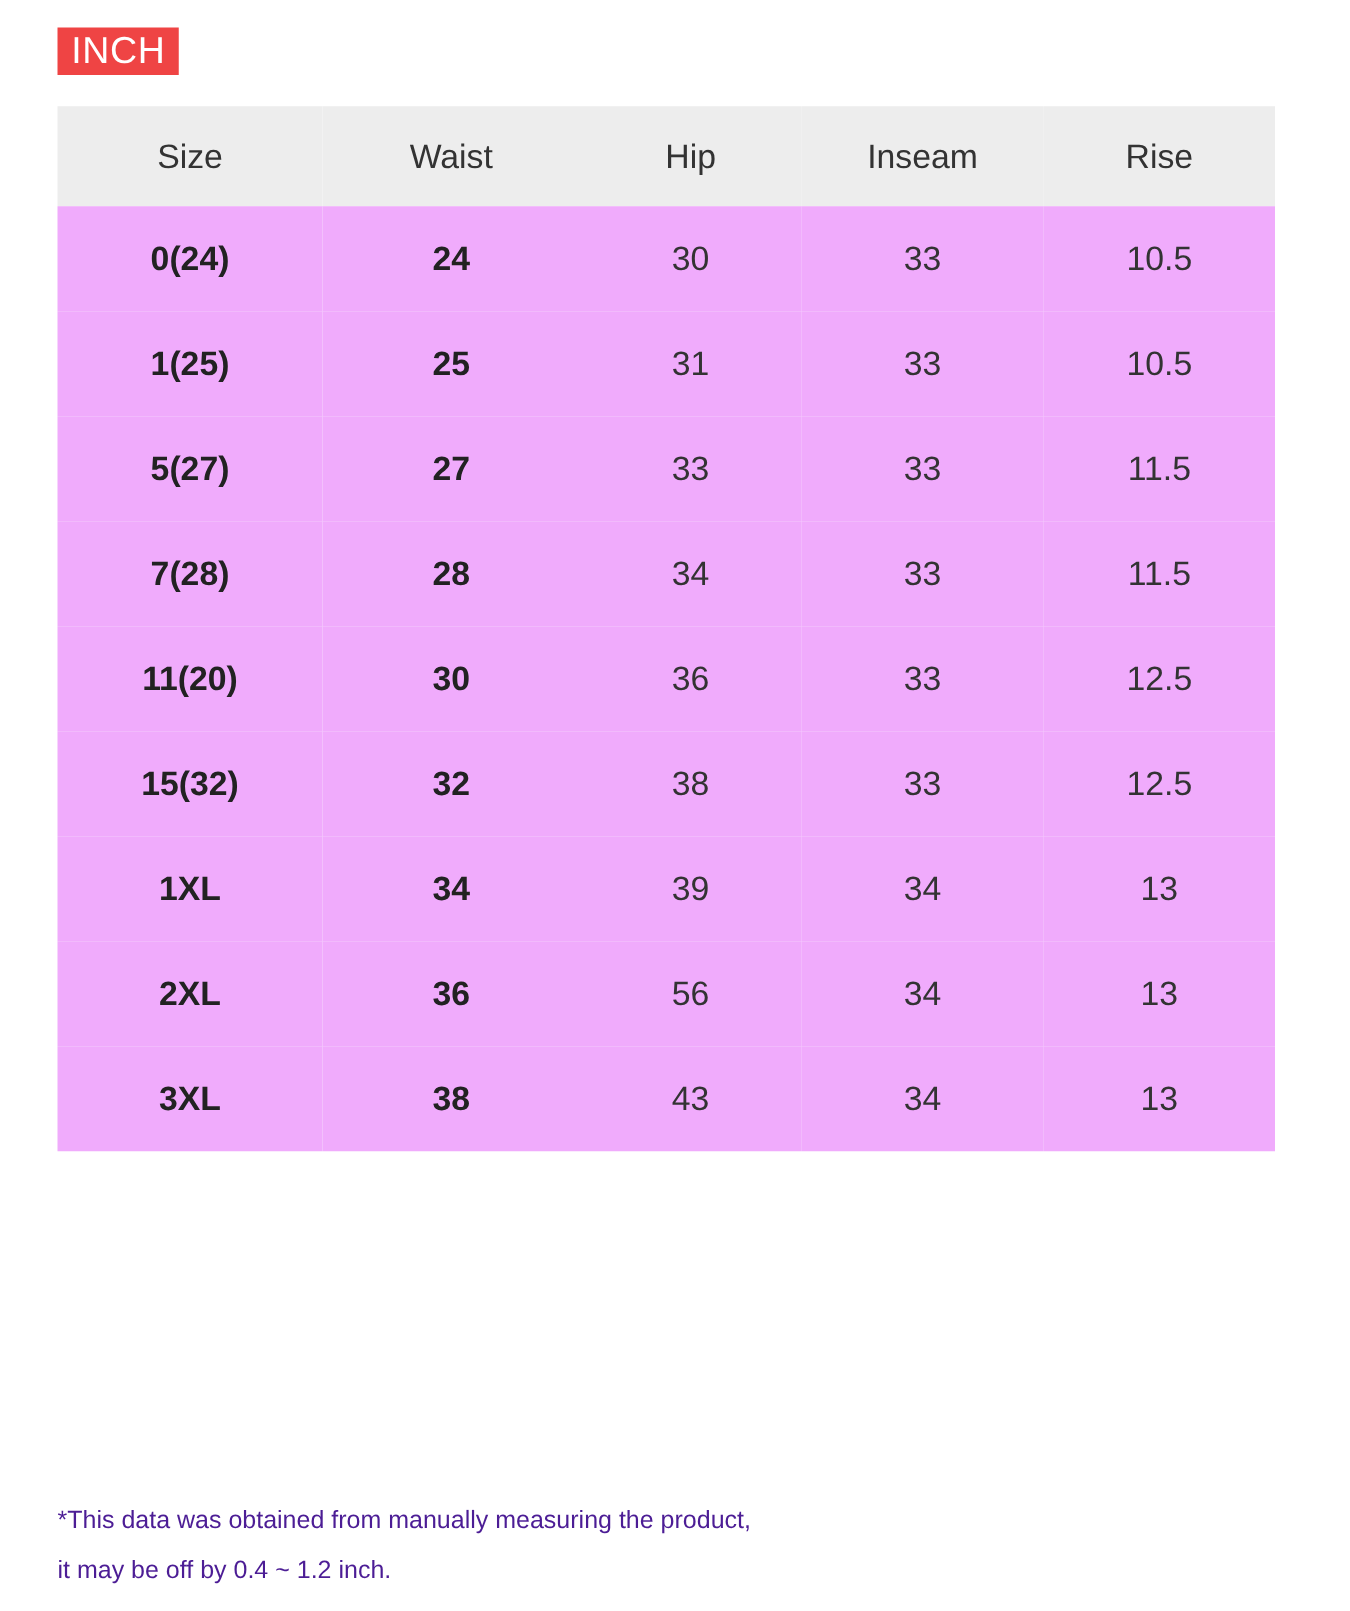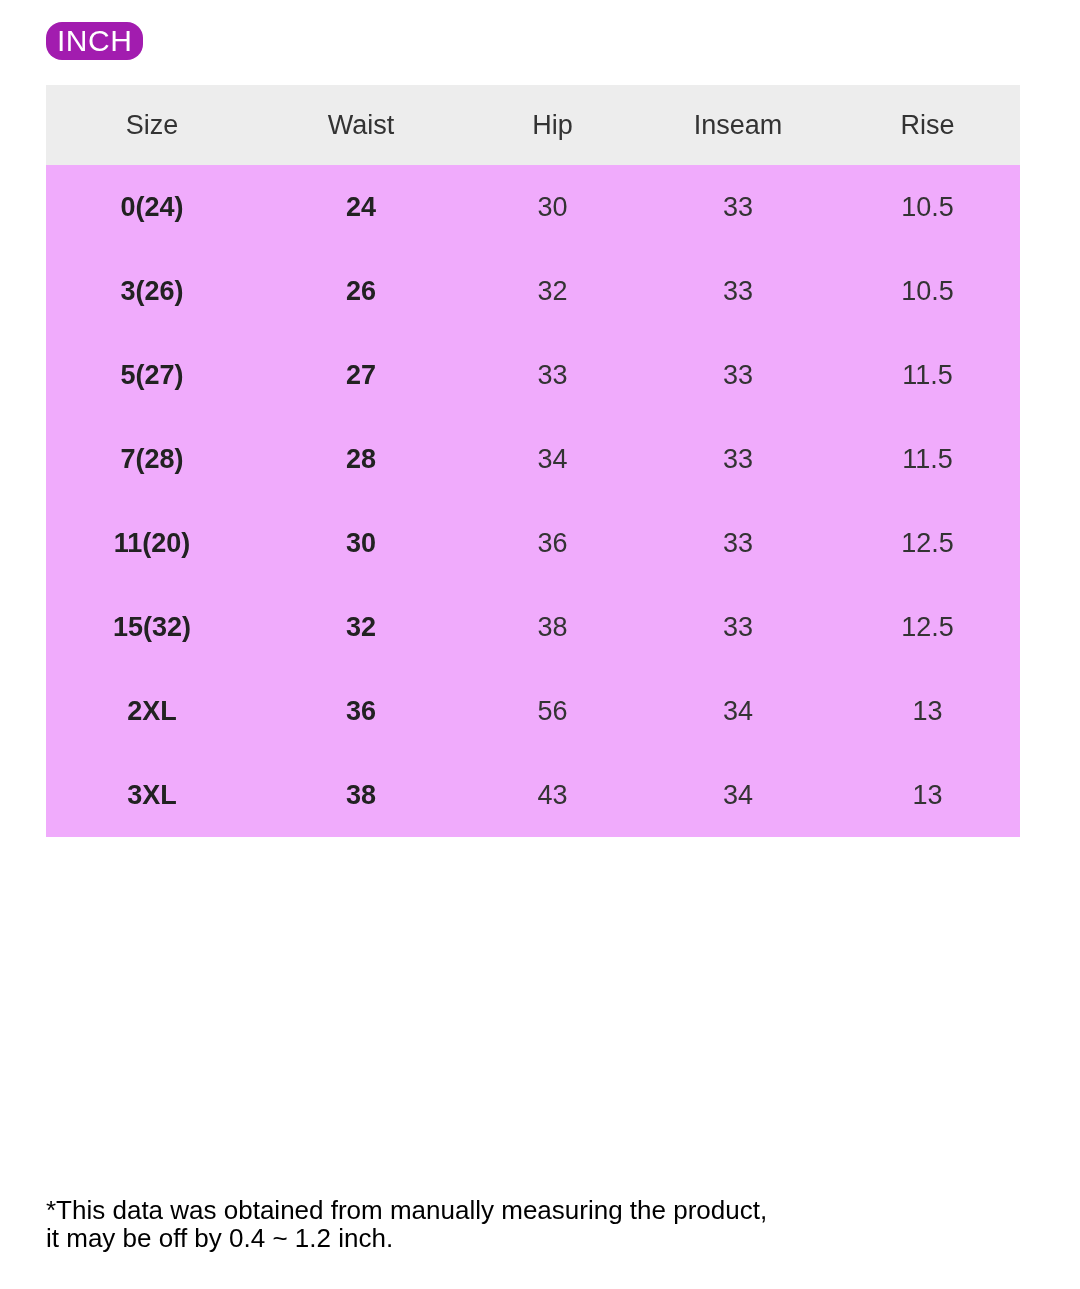--- a/index.html
+++ b/index.html
@@ -26,28 +26,27 @@
   
   .unit-badge {
     position: absolute;
     left: 46px;
     top: 22px;
     height: 38px;
     padding: 0 11px;
     display: flex;
     align-items: center;
     justify-content: center;
-    background: #a21caf;
+    background: #ef4444;
     color: #ffffff;
     font-size: 30px;
     line-height: 1;
     letter-spacing: 0.5px;
     font-weight: 400;
     white-space: nowrap;
-    border-radius: 16px;
   }
 
   
   .size-table {
     position: absolute;
     left: 46px;
     top: 85px;
     width: 974px;
     border-collapse: collapse;
     table-layout: fixed;
@@ -86,23 +85,23 @@
     font-weight: 700;
     color: #222222;
   }
 
   
   .footnote {
     position: absolute;
     left: 46px;
     top: 1196px;
     width: 1000px;
-    font-size: 26px;
-    line-height: 28px;
-    color: #000000;
+    font-size: 20px;
+    line-height: 40px;
+    color: #4c1d95;
     white-space: pre-line;
   }
 </style>
 </head>
 <body>
 
 <div class="page">
 
   <div class="unit-badge">INCH</div>
 
@@ -125,23 +124,23 @@
     </thead>
     <tbody>
       <tr>
         <td class="strong">0(24)</td>
         <td class="strong">24</td>
         <td>30</td>
         <td>33</td>
         <td>10.5</td>
       </tr>
       <tr>
-        <td class="strong">3(26)</td>
-        <td class="strong">26</td>
-        <td>32</td>
+        <td class="strong">1(25)</td>
+        <td class="strong">25</td>
+        <td>31</td>
         <td>33</td>
         <td>10.5</td>
       </tr>
       <tr>
         <td class="strong">5(27)</td>
         <td class="strong">27</td>
         <td>33</td>
         <td>33</td>
         <td>11.5</td>
       </tr>
@@ -160,20 +159,27 @@
         <td>12.5</td>
       </tr>
       <tr>
         <td class="strong">15(32)</td>
         <td class="strong">32</td>
         <td>38</td>
         <td>33</td>
         <td>12.5</td>
       </tr>
       <tr>
+        <td class="strong">1XL</td>
+        <td class="strong">34</td>
+        <td>39</td>
+        <td>34</td>
+        <td>13</td>
+      </tr>
+      <tr>
         <td class="strong">2XL</td>
         <td class="strong">36</td>
         <td>56</td>
         <td>34</td>
         <td>13</td>
       </tr>
       <tr>
         <td class="strong">3XL</td>
         <td class="strong">38</td>
         <td>43</td>

